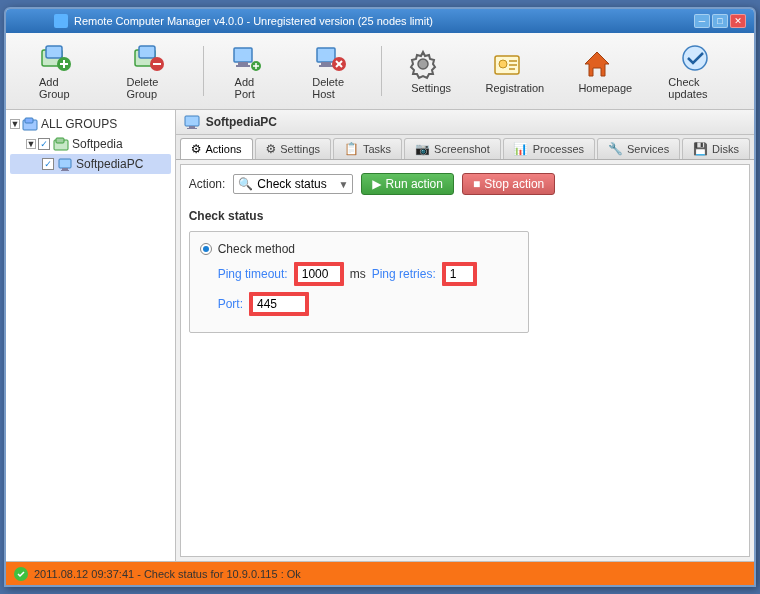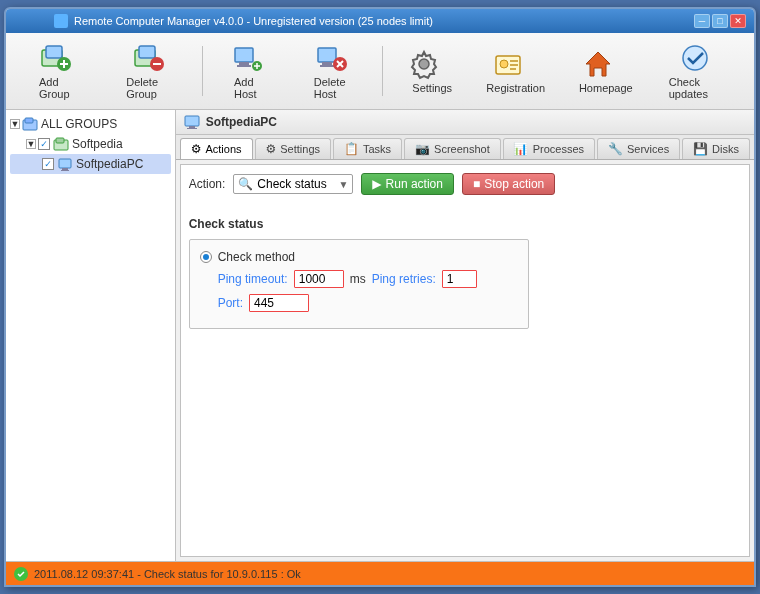--- a/index.html
+++ b/index.html
@@ -253,21 +253,21 @@
       border: 1px solid #c0c0c0;
       margin: 4px;
       padding: 8px;
       overflow: auto;
     }
 
     .action-row {
       display: flex;
       align-items: center;
       gap: 8px;
-      margin-bottom: 22px;
+      margin-bottom: 14px;
     }
 
     .action-label {
       font-size: 12px;
       color: #333;
     }
 
     .action-select {
       display: flex;
       align-items: center;
@@ -376,21 +376,21 @@
       margin-left: 18px;
       margin-bottom: 6px;
     }
 
     .field-label {
       font-size: 12px;
       color: #3b82f6;
     }
 
     .field-input {
-      border: 1px solid #ef4444;
+      border: 4px solid #ef4444;
       background: white;
       padding: 1px 4px;
       font-size: 12px;
       border-radius: 1px;
     }
 
     .field-unit {
       font-size: 12px;
       color: #333;
     }
@@ -477,21 +477,21 @@
       <div class="toolbar-icon">
         <svg width="32" height="32" viewBox="0 0 32 32">
           <rect x="4" y="6" width="18" height="14" rx="1" fill="#a0d0ff" stroke="#4080c0" stroke-width="1.5"></rect>
           <rect x="8" y="20" width="10" height="3" fill="#8080a0"></rect>
           <rect x="6" y="23" width="14" height="2" fill="#8080a0"></rect>
           <circle cx="26" cy="24" r="5" fill="#40a040"></circle>
           <line x1="26" y1="21" x2="26" y2="27" stroke="white" stroke-width="1.5"></line>
           <line x1="23" y1="24" x2="29" y2="24" stroke="white" stroke-width="1.5"></line>
         </svg>
       </div>
-      <span class="toolbar-label">Add Host</span>
+      <span class="toolbar-label">Add Port</span>
     </div>
 
     <div class="toolbar-btn">
       <div class="toolbar-icon">
         <svg width="32" height="32" viewBox="0 0 32 32">
           <rect x="2" y="6" width="18" height="14" rx="1" fill="#a0d0ff" stroke="#4080c0" stroke-width="1.5"></rect>
           <rect x="6" y="20" width="10" height="3" fill="#8080a0"></rect>
           <rect x="4" y="23" width="14" height="2" fill="#8080a0"></rect>
           <circle cx="24" cy="22" r="7" fill="#d04040"></circle>
           <line x1="21" y1="19" x2="27" y2="25" stroke="white" stroke-width="2"></line>

